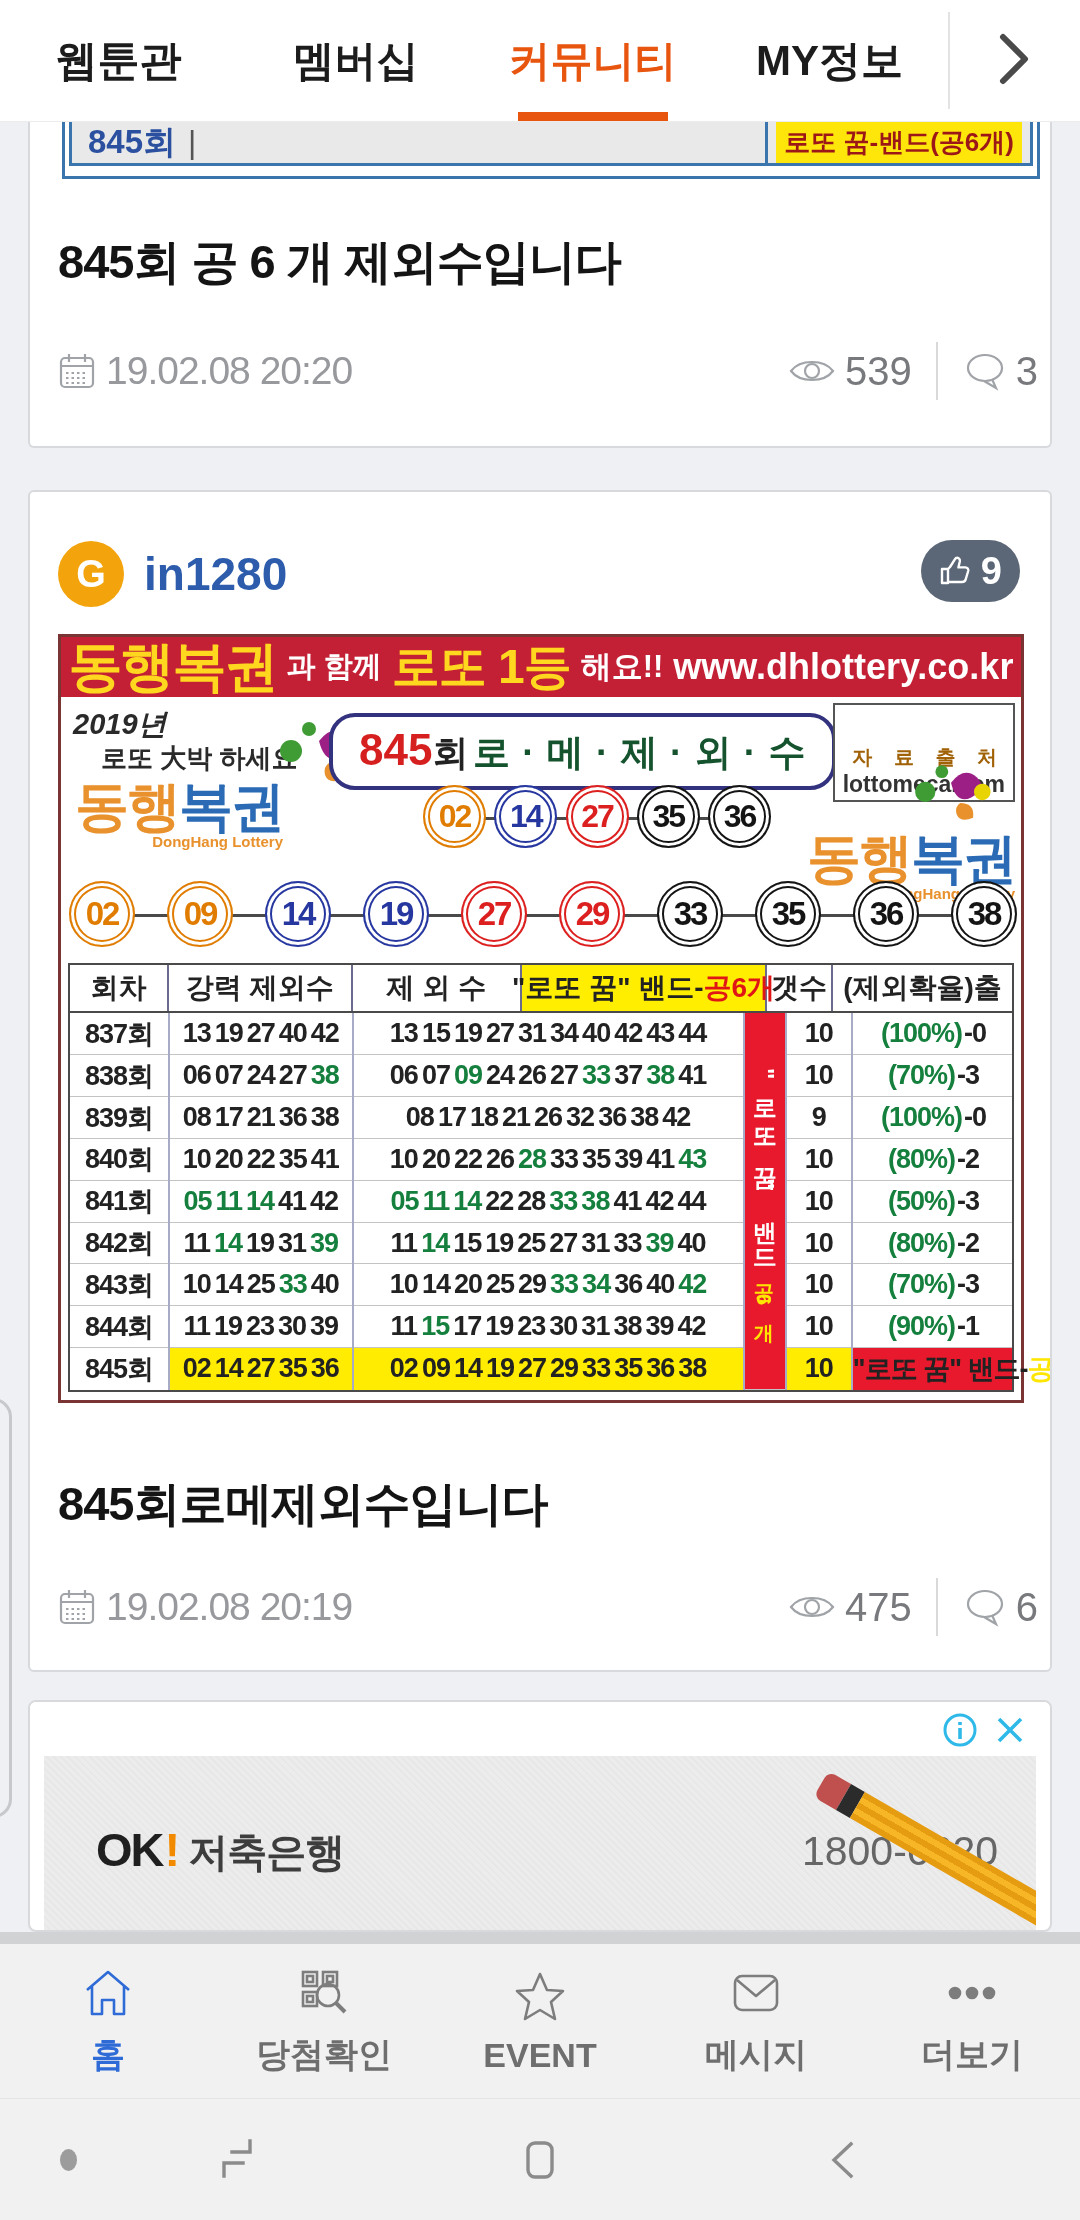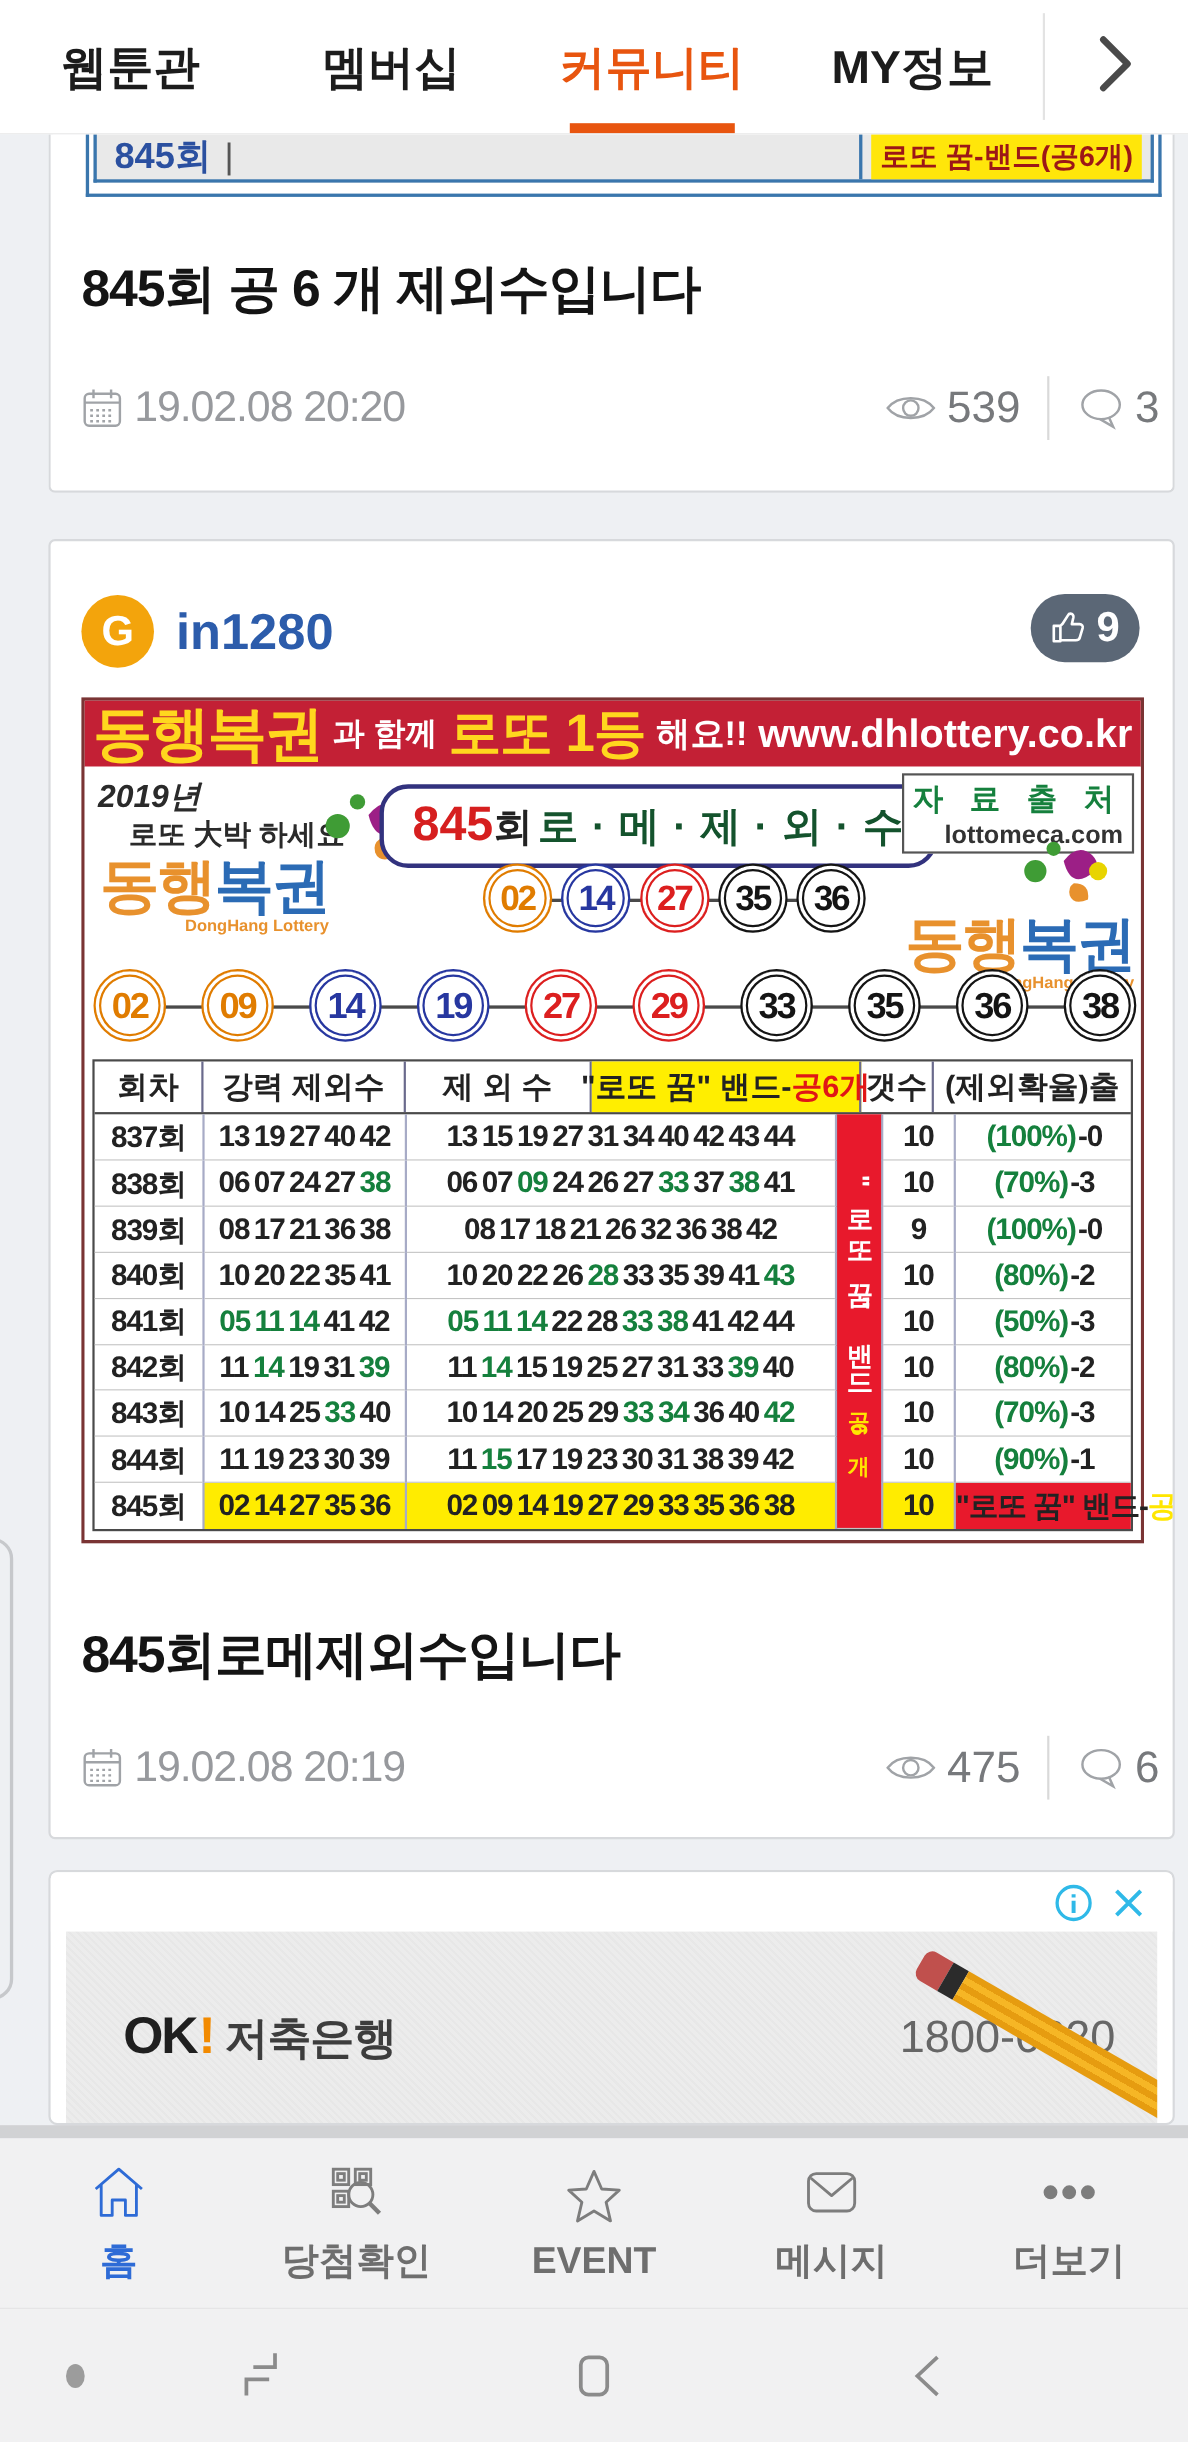--- a/index.html
+++ b/index.html
@@ -10,21 +10,21 @@
   
   .topnav { position:absolute; top:0; left:0; width:1080px; height:122px; background:#fff; display:flex; border-bottom:1px solid #ececec; z-index:5; }
   .tabs { flex:1; display:flex; }
   .tab { flex:1; display:flex; align-items:center; justify-content:center; font-size:42px; font-weight:600; color:#1c1c1c; position:relative; cursor:pointer; }
   .tab.active { color:#e8550f; }
   .tab.active::after { content:''; position:absolute; bottom:0; left:50%; transform:translateX(-50%); width:150px; height:9px; background:#e8550f; }
   .tab-more { width:132px; display:flex; align-items:center; justify-content:center; position:relative; }
   .tab-more::before { content:''; position:absolute; left:0; top:12px; bottom:12px; width:2px; background:#e3e3e3; }
 
   
-  .card { position:absolute; left:44px; width:1024px; background:#fff; border:2px solid #d7d9dc; }
+  .card { position:absolute; left:28px; width:1024px; background:#fff; border:2px solid #d7d9dc; }
 
   
   .card1 { top:122px; height:326px; border-top:none; border-radius:0 0 6px 6px; overflow:hidden; }
   .pv-outer { margin:0 10px 0 32px; border:3px solid #3a76ad; border-top:none; padding:0 4px 10px 4px; }
   .pv-inner { border:3px solid #3a76ad; border-top:none; background:#e9e9e9; display:flex; align-items:center; height:44px; }
   .pv-left { flex:1; display:flex; align-items:center; padding-left:16px; white-space:nowrap; }
   .pv-round { color:#2b50a0; font-weight:800; font-size:33px; }
   .pv-sep { color:#555; font-size:32px; margin:0 12px; font-weight:400; }
   .pv-nums { color:#262626; font-weight:800; font-size:33px; word-spacing:12px; letter-spacing:0px; }
   .pv-badgecell { border-left:3px solid #3a76ad; height:100%; display:flex; align-items:center; padding:0 8px; }
@@ -60,21 +60,21 @@
   .logo .o { color:#e8912d; } .logo .b { color:#2b6bb5; }
   .logo .len { font-size:15px; color:#e8912d; font-weight:700; margin-top:0px; text-align:right; }
   .logo-l { left:14px; top:82px; }
   .logo-r { right:6px; top:134px; text-align:right; }
   .lmark { position:absolute; }
   .l-titlebox { position:absolute; left:268px; top:16px; border:4px solid #32327e; border-radius:26px; background:#fff; padding:8px 26px; white-space:nowrap; }
   .lt-845 { color:#d61f1f; font-weight:800; font-size:44px; }
   .lt-hoe { color:#222; font-weight:800; font-size:36px; }
   .lt-txt { color:#14532d; font-weight:800; font-size:37px; letter-spacing:1px; }
   .l-source { position:absolute; right:6px; top:6px; border:2px solid #555; background:#fff; padding:2px 8px; text-align:right; }
-  .ls-1 { font-size:28px; font-weight:800; color:#15803d; letter-spacing:8px; }
+  .ls-1 { font-size:20px; font-weight:800; color:#a16207; letter-spacing:8px;margin-top:37px; }
   .ls-2 { font-size:23px; font-weight:800; color:#333; letter-spacing:0px; }
   .ballrow { position:absolute; display:flex; align-items:center; justify-content:space-between; }
   .ballrow::before { content:''; position:absolute; left:6px; right:6px; top:50%; height:3px; background:#4a4a4a; }
   .row1 { left:362px; top:88px; width:348px; }
   .row2 { left:8px; top:184px; width:948px; }
   .ball { position:relative; z-index:1; width:66px; height:66px; border-radius:50%; background:#fff; border:2px solid currentColor; box-shadow:inset 0 0 0 3px #fff, inset 0 0 0 5px currentColor; display:flex; align-items:center; justify-content:center; font-weight:800; font-size:33px; letter-spacing:-2px; }
   .row1 .ball { width:63px; height:63px; font-size:32px; }
   .c-o { color:#e07c00; } .c-b { color:#2737a0; } .c-r { color:#dc1f1f; } .c-k { color:#141414; }
 
   

